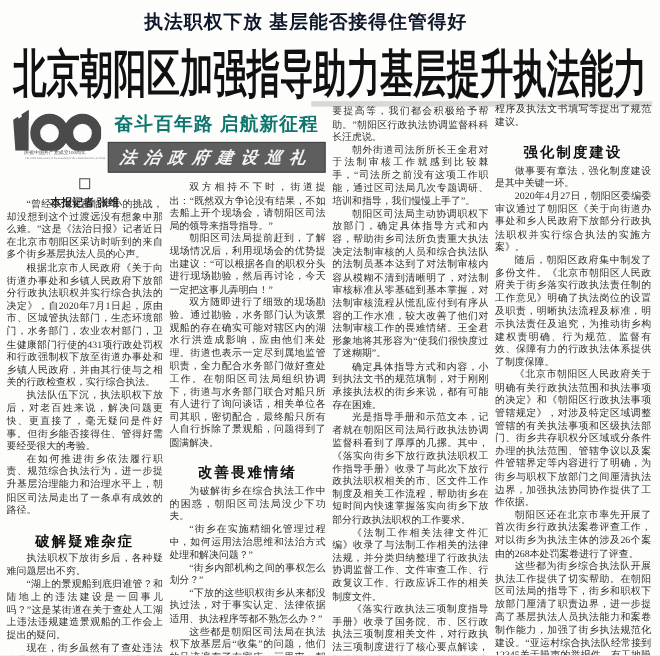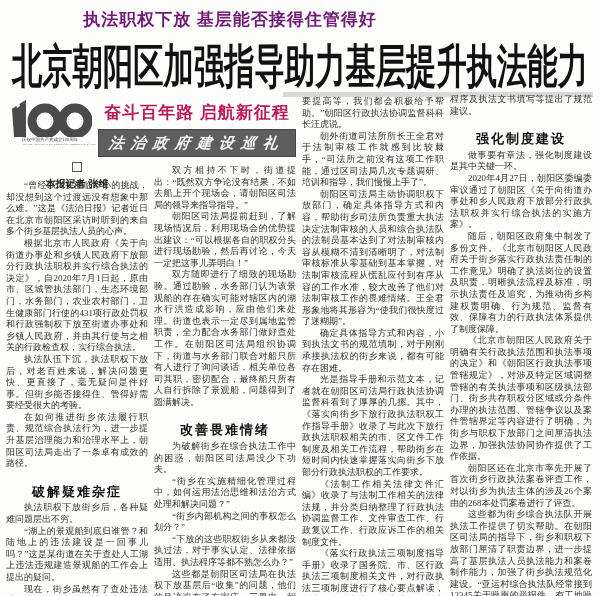--- a/index.html
+++ b/index.html
@@ -4,21 +4,21 @@
 <style>
   html,body{margin:0;padding:0;background:#e8e8e6;}
   .page{
     position:relative;width:600px;height:596px;background:#fdfdfc;
     margin:0 auto;overflow:hidden;
     font-family:"Liberation Serif", serif;color:#2f2f2f;
   }
   .kicker{
     position:absolute;top:8px;left:0;width:460px;text-align:center;
     font-family:"Liberation Sans", sans-serif;font-weight:bold;
-    font-size:17px;color:#701a75;letter-spacing:1px;white-space:nowrap;
+    font-size:17px;color:#0f172a;letter-spacing:1px;white-space:nowrap;padding-left:48px;
   }
   .headline{
     position:absolute;top:36px;left:12px;margin:0;
     font-family:"Liberation Sans", sans-serif;font-weight:900;
     font-size:43px;color:#111;white-space:nowrap;
     transform:scaleX(0.705) scaleY(1.08);transform-origin:left top;letter-spacing:0px;
   }
   .headline-shade{
     position:absolute;top:92px;left:283px;width:310px;height:5px;
     background:#cfcfcd;opacity:.8;
@@ -28,21 +28,21 @@
     position:absolute;top:97px;left:6px;width:290px;height:64px;
     display:flex;align-items:flex-start;
   }
   .logo100{width:88px;position:relative;text-align:center;}
   .logo100 svg{display:block;margin:0 auto;}
   .logo-cap-cn{font-size:5px;color:#4a4a4a;line-height:6px;white-space:nowrap;transform:scale(.9);transform-origin:center;}
   .logo-cap-en{font-size:4px;color:#6a6a6a;line-height:4px;white-space:nowrap;transform:scale(.62);transform-origin:center top;}
   .banner-right{flex:1;margin-left:4px;}
   .slogan{
     font-family:"Liberation Sans", sans-serif;font-weight:900;
-    font-size:17px;color:#be185d;text-align:center;letter-spacing:1px;
+    font-size:17px;color:#0f766e;text-align:center;letter-spacing:1px;
     margin-top:4px;white-space:nowrap;
   }
   .series-bar{
     margin-top:5px;background:#5e5e5e;color:#f4f4f2;height:26px;
     display:flex;align-items:center;justify-content:center;
     border:1px solid #444;
   }
   .series-bar span{
     font-family:"DejaVu Serif", cursive, serif;font-style:italic;font-weight:bold;
     font-size:15px;letter-spacing:7px;transform:skewX(-8deg);white-space:nowrap;

